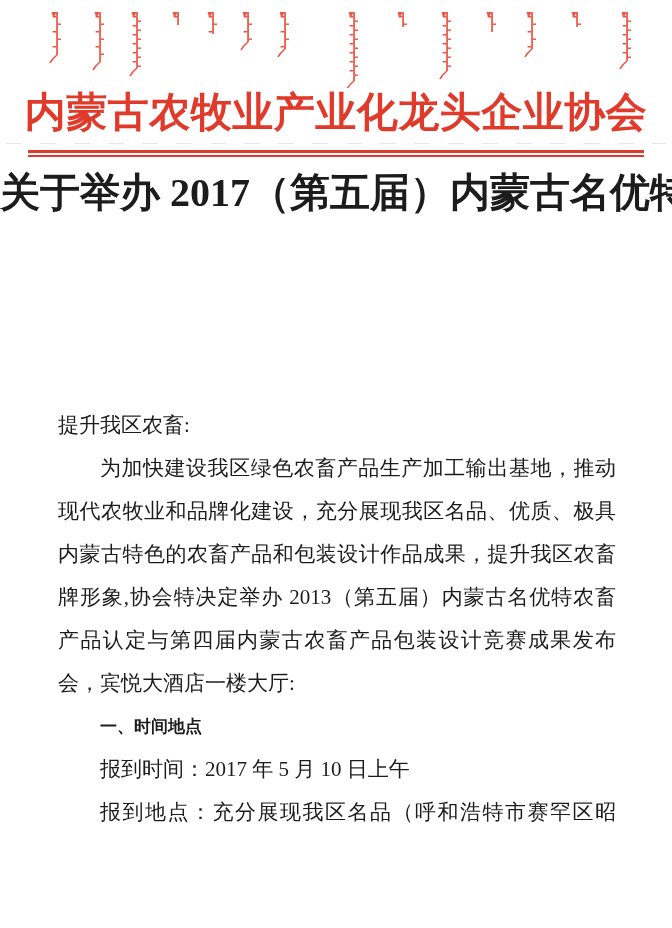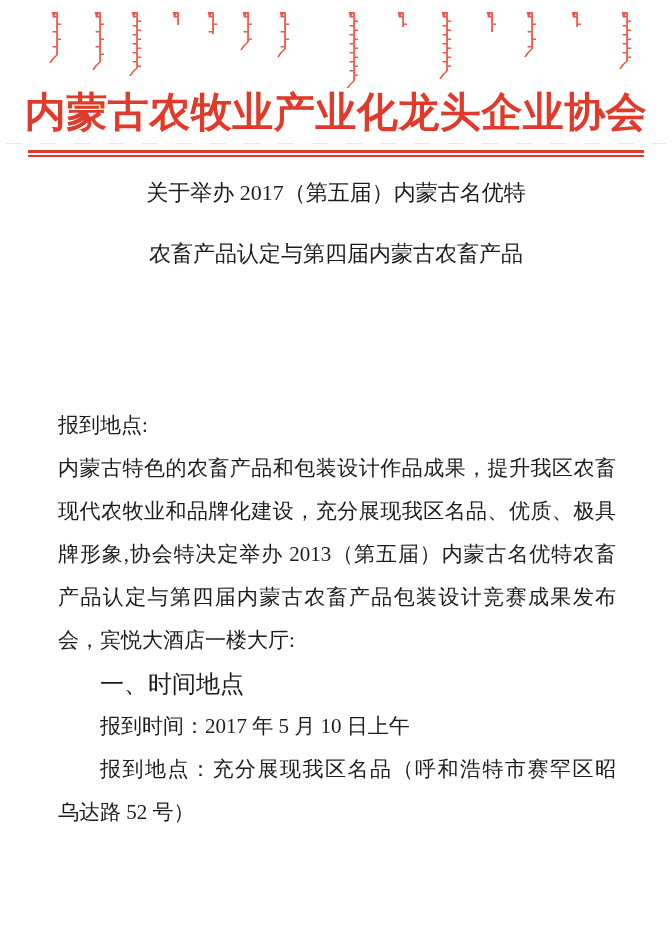--- a/index.html
+++ b/index.html
@@ -29,38 +29,38 @@
   
   .artifact{
     position:absolute;top:143px;left:6px;width:660px;height:1px;
     background:repeating-linear-gradient(90deg,#c9c9c9 0 16px,transparent 16px 34px);
     opacity:.45;
   }
   
   .doc-title{position:absolute;top:162px;left:0;right:0;text-align:center;}
   .doc-title .t{
     height:61px;line-height:61px;margin:0;
-    font-size:22px;font-weight:normal;white-space:nowrap;
+    font-size:40px;font-weight:bold;white-space:nowrap;
   }
   
   .doc-body{position:absolute;top:404px;left:58px;width:558px;}
   .ln{
     margin:0;height:43px;line-height:43px;
     font-size:21px;white-space:nowrap;
   }
   .ln.j{
     white-space:normal;
     text-align:justify;
     text-align-last:justify;
     text-justify:inter-character;
   }
   .ln.ind{text-indent:42px;}
   .ln.hei{
     font-family:"Liberation Sans","DejaVu Sans",sans-serif;
-    font-weight:normal;font-size:24px;
+    font-weight:bold;font-size:17px;
   }
 </style>
 </head>
 <body>
 
 <div class="page">
 
   <svg class="mong-header" id="mong-header" viewBox="0 0 672 84">
       <g>
         <rect x="56.2" y="8" width="1.7" height="43" fill="#ed5242"></rect>
@@ -231,29 +231,28 @@
   <div class="artifact"></div>
 
   <div class="divider">
     <div class="bar-top" style="background: rgb(224, 58, 43);"></div>
     <div class="bar-gap"></div>
     <div class="bar-bottom" style="background: rgb(224, 58, 43);"></div>
   </div>
 
   <div class="doc-title">
     <p class="t">关于举办 2017（第五届）内蒙古名优特</p>
-    <p class="t">农畜产品认定与第四届内蒙古农畜产品</p>
   </div>
 
   <div class="doc-body">
-    <p class="ln">报到地点:</p>
+    <p class="ln">提升我区农畜:</p>
+    <p class="ln ind j">为加快建设我区绿色农畜产品生产加工输出基地，推动</p>
+    <p class="ln j">现代农牧业和品牌化建设，充分展现我区名品、优质、极具</p>
     <p class="ln j">内蒙古特色的农畜产品和包装设计作品成果，提升我区农畜</p>
-    <p class="ln j">现代农牧业和品牌化建设，充分展现我区名品、优质、极具</p>
     <p class="ln j">牌形象,协会特决定举办 2013（第五届）内蒙古名优特农畜</p>
     <p class="ln j">产品认定与第四届内蒙古农畜产品包装设计竞赛成果发布</p>
     <p class="ln">会，宾悦大酒店一楼大厅:</p>
     <p class="ln ind hei">一、时间地点</p>
     <p class="ln ind">报到时间：2017 年 5 月 10 日上午</p>
     <p class="ln ind j">报到地点：充分展现我区名品（呼和浩特市赛罕区昭</p>
-    <p class="ln">乌达路 52 号）</p>
   </div>
 
 </div>
 
 </body></html>

